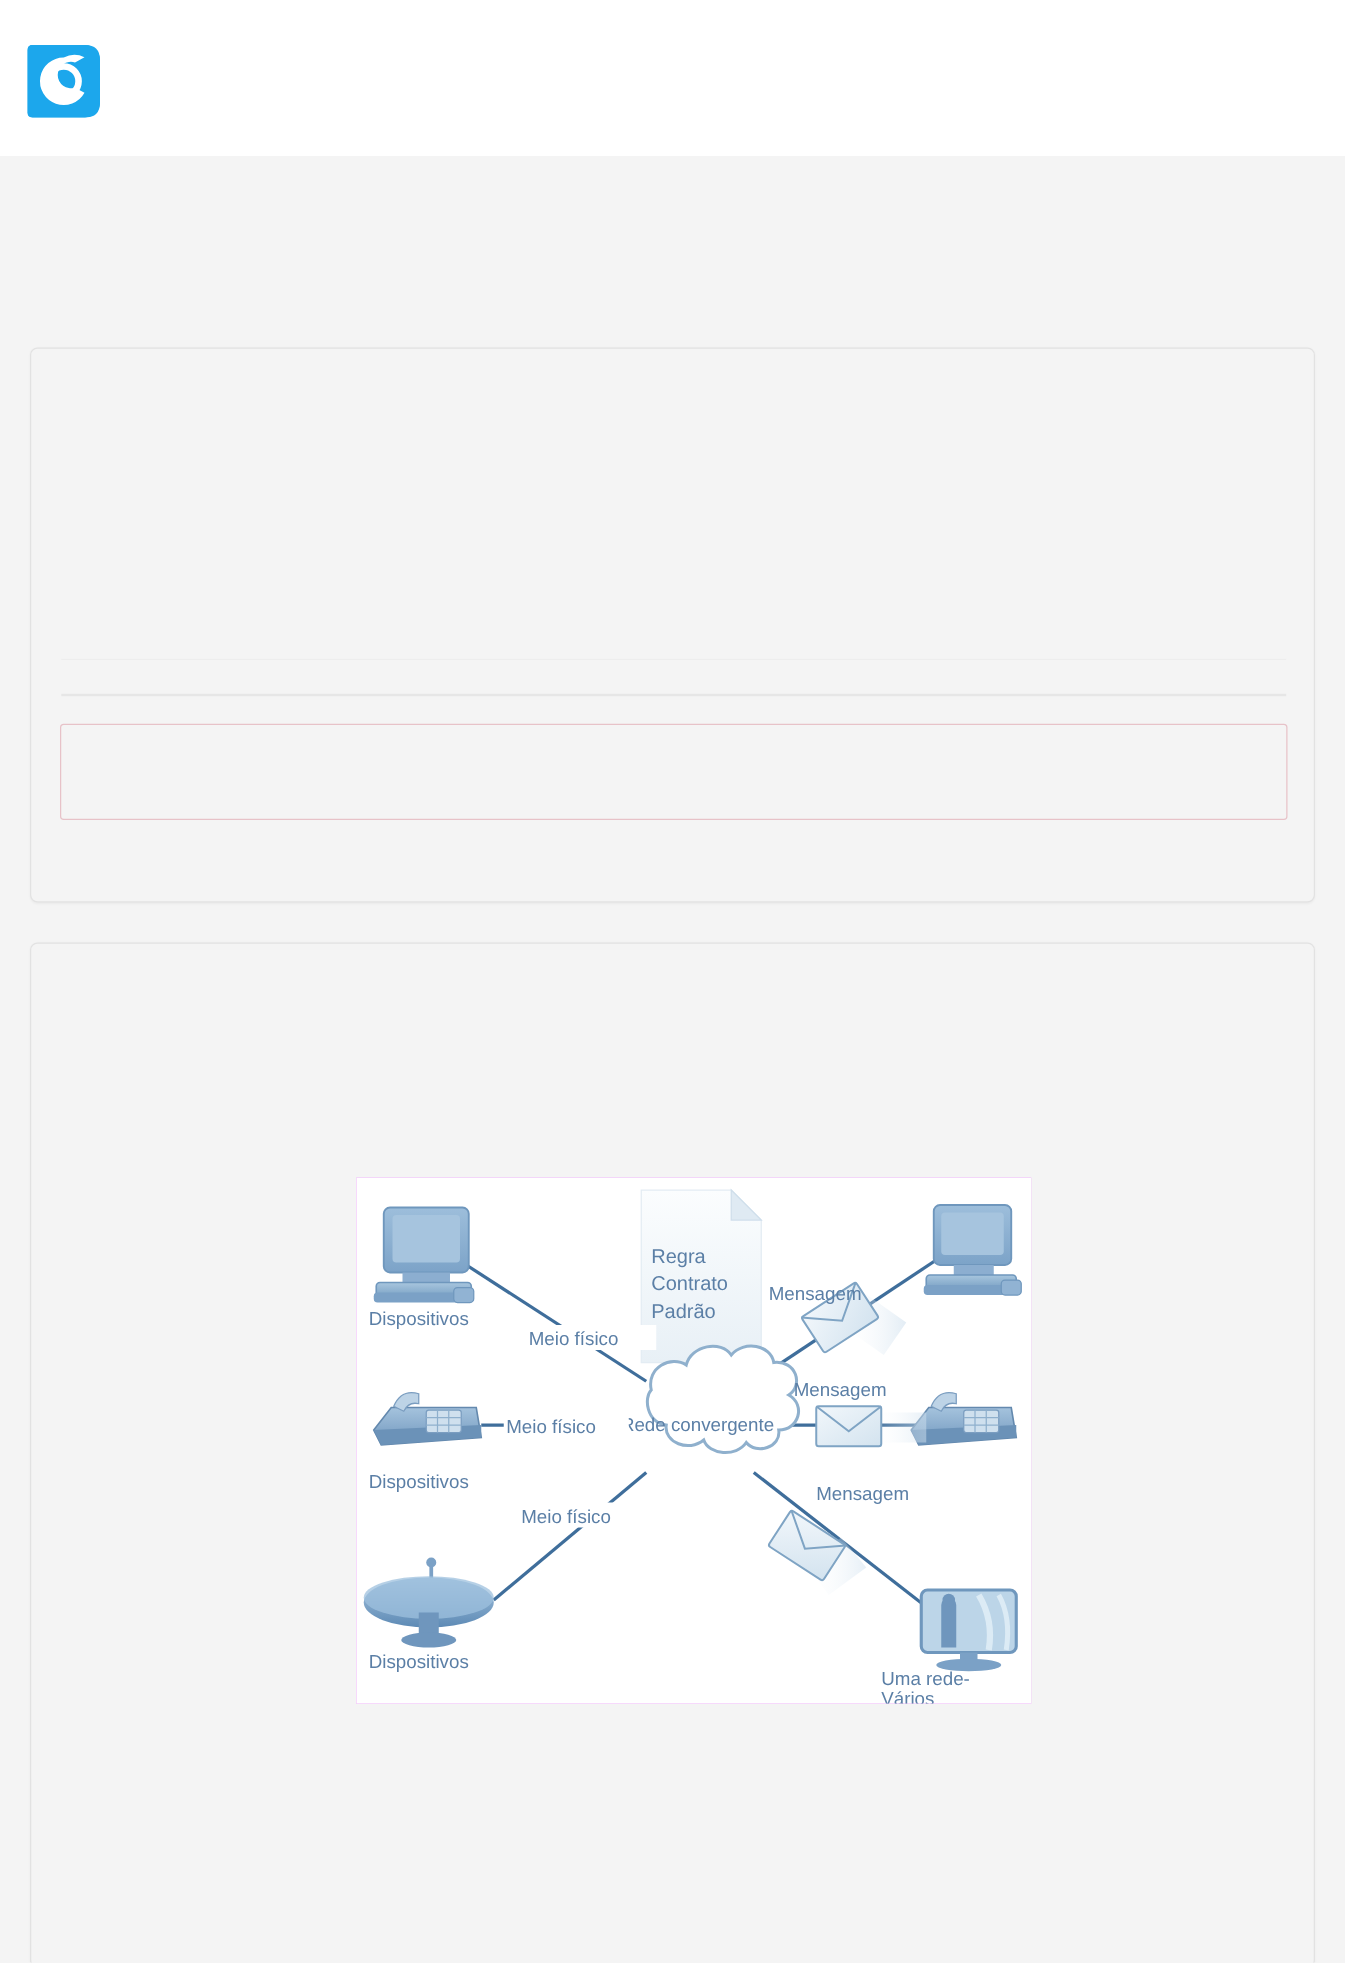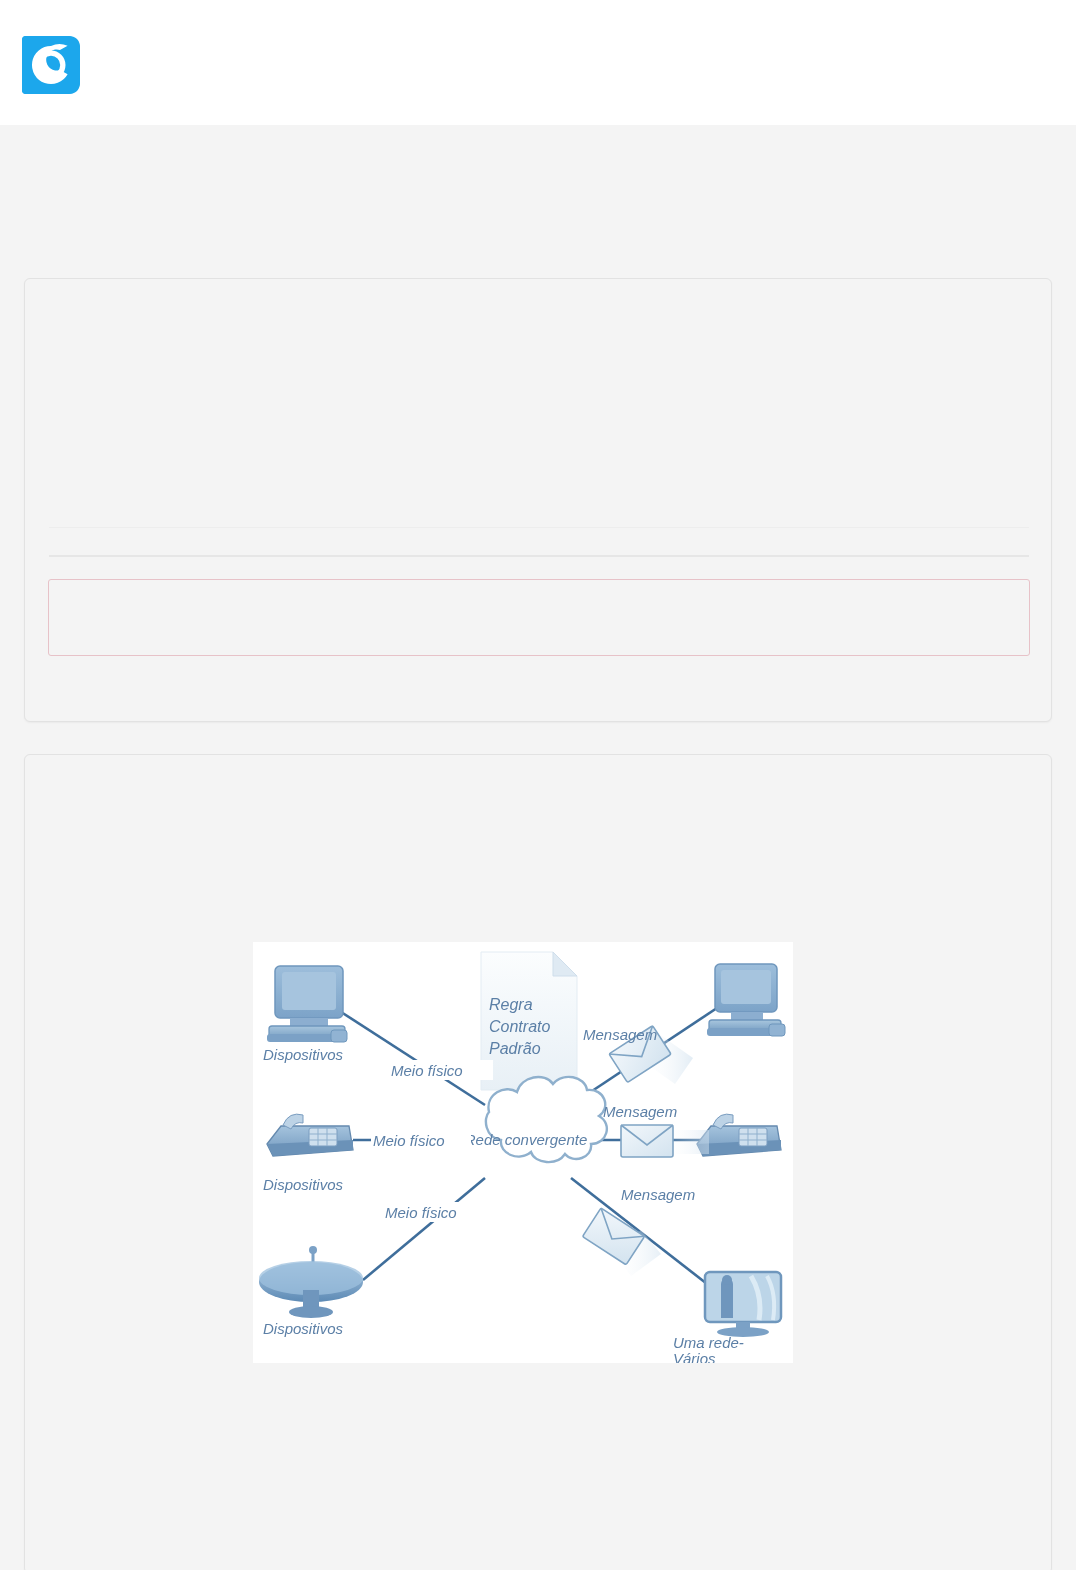--- a/index.html
+++ b/index.html
@@ -122,27 +122,26 @@
     position: absolute;
     left: 24px;
     top: 20px;
     right: 24px;
     color: #3b3b3b;
     font-size: 15px;
     line-height: 22px;
   }
   .figure-wrap {
     position: absolute;
-    left: 228px;         
+    left: 260px;         
     top: 187px;          
     width: 540px;
     height: 421px;
     background: #f0abfc;
     overflow: hidden;
-    font-style: italic;
   }
   .figure-wrap svg { display: block; }
 
   .figure-footnote {
     position: absolute;
     left: 24px;
     top: 640px;
     right: 24px;
     color: #3b3b3b;
     font-size: 14px;

